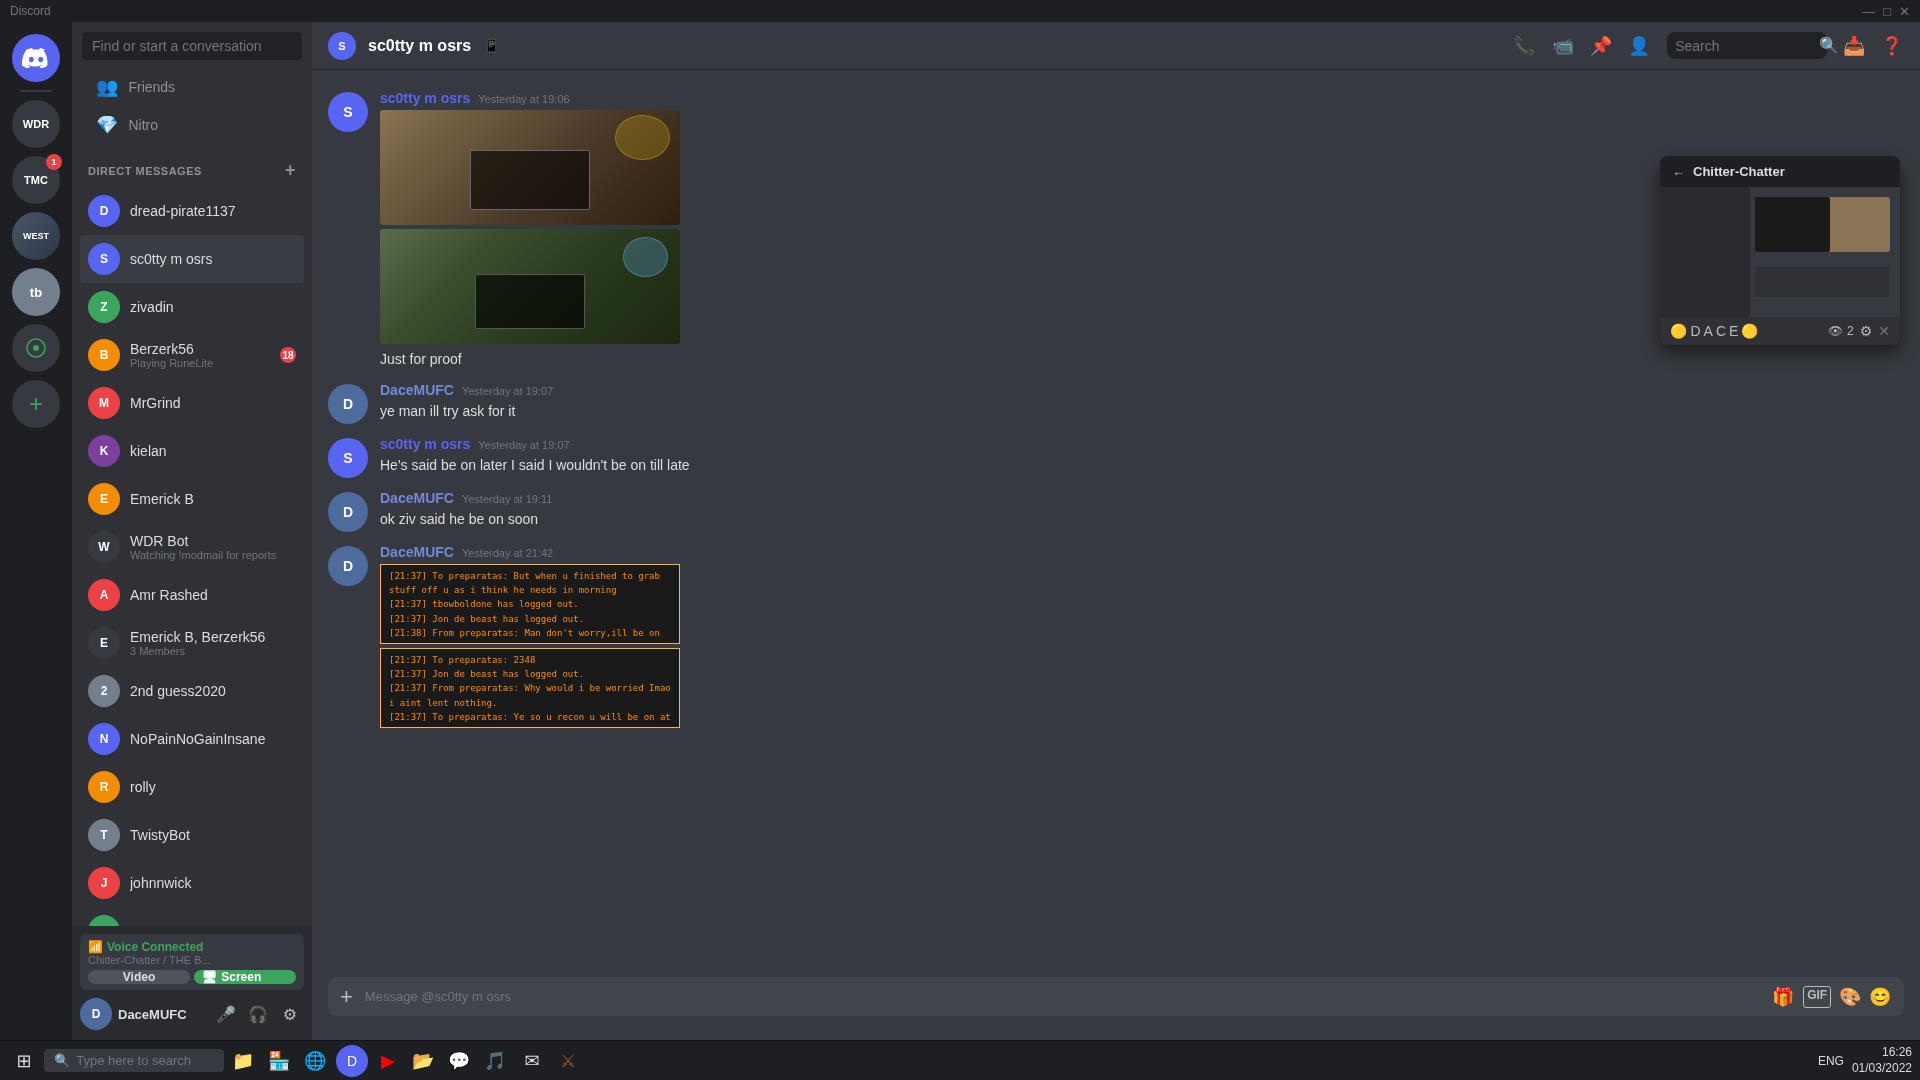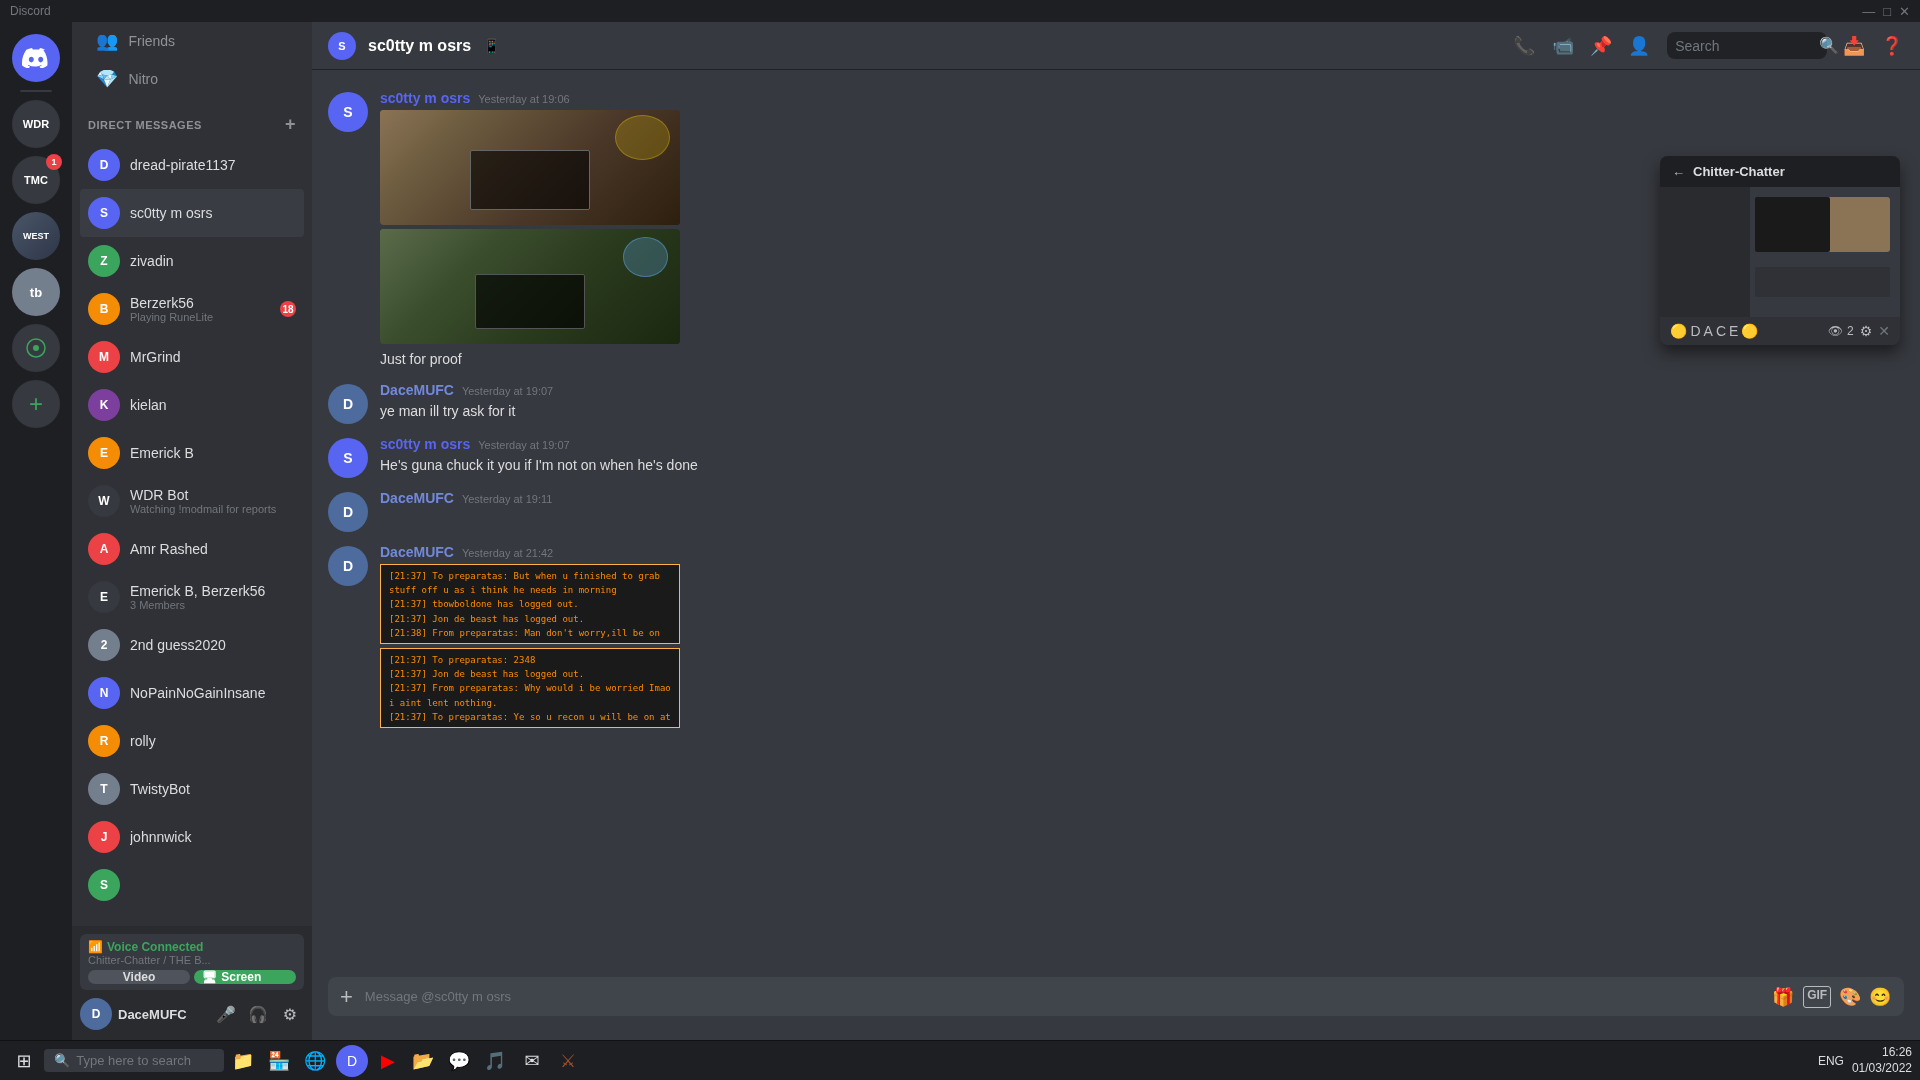--- a/index.html
+++ b/index.html
@@ -631,20 +631,23 @@
     <div class="server-icon bg-dark" style="color:#3ba55d;font-size:20px;background:#36393f;">
       <svg width="20" height="20" viewBox="0 0 20 20" fill="#3ba55d">
         <circle cx="10" cy="10" r="9" fill="none" stroke="#3ba55d" stroke-width="1.5"></circle>
         <circle cx="10" cy="10" r="3" fill="#3ba55d"></circle>
       </svg>
     </div>
     <div class="server-add">+</div>
   </div>
 
   <div class="sidebar">
+    <div class="sidebar-search">
+      <input type="text" placeholder="Find or start a conversation" style="">
+    </div>
 
     <div class="dm-special">
       <span class="dm-special-icon">👥</span>
       <span class="dm-special-label">Friends</span>
     </div>
     <div class="dm-special">
       <span class="dm-special-icon">💎</span>
       <span class="dm-special-label">Nitro</span>
     </div>
 
@@ -873,31 +876,32 @@
         </div>
       </div>
 
       <div class="message-group">
         <div class="message-avatar" style="background:#5865f2;">S</div>
         <div class="message-content">
           <div class="message-header">
             <span class="message-author" style="color:#5865f2;">sc0tty m osrs</span>
             <span class="message-time">Yesterday at 19:07</span>
           </div>
-          <div class="message-text">He's guna chuck it you if I'm not on when he's done</div>
+          <div class="message-text">He's said be on later I said I wouldn't be on till late</div>
         </div>
       </div>
 
       <div class="message-group">
         <div class="message-avatar" style="background:#4e6b9e;">D</div>
         <div class="message-content">
           <div class="message-header">
             <span class="message-author" style="color:#7289da;">DaceMUFC</span>
             <span class="message-time">Yesterday at 19:11</span>
           </div>
+          <div class="message-text">ok ziv said he be on soon</div>
         </div>
       </div>
 
       <div class="message-group">
         <div class="message-avatar" style="background:#4e6b9e;">D</div>
         <div class="message-content">
           <div class="message-header">
             <span class="message-author" style="color:#7289da;">DaceMUFC</span>
             <span class="message-time">Yesterday at 21:42</span>
           </div>

